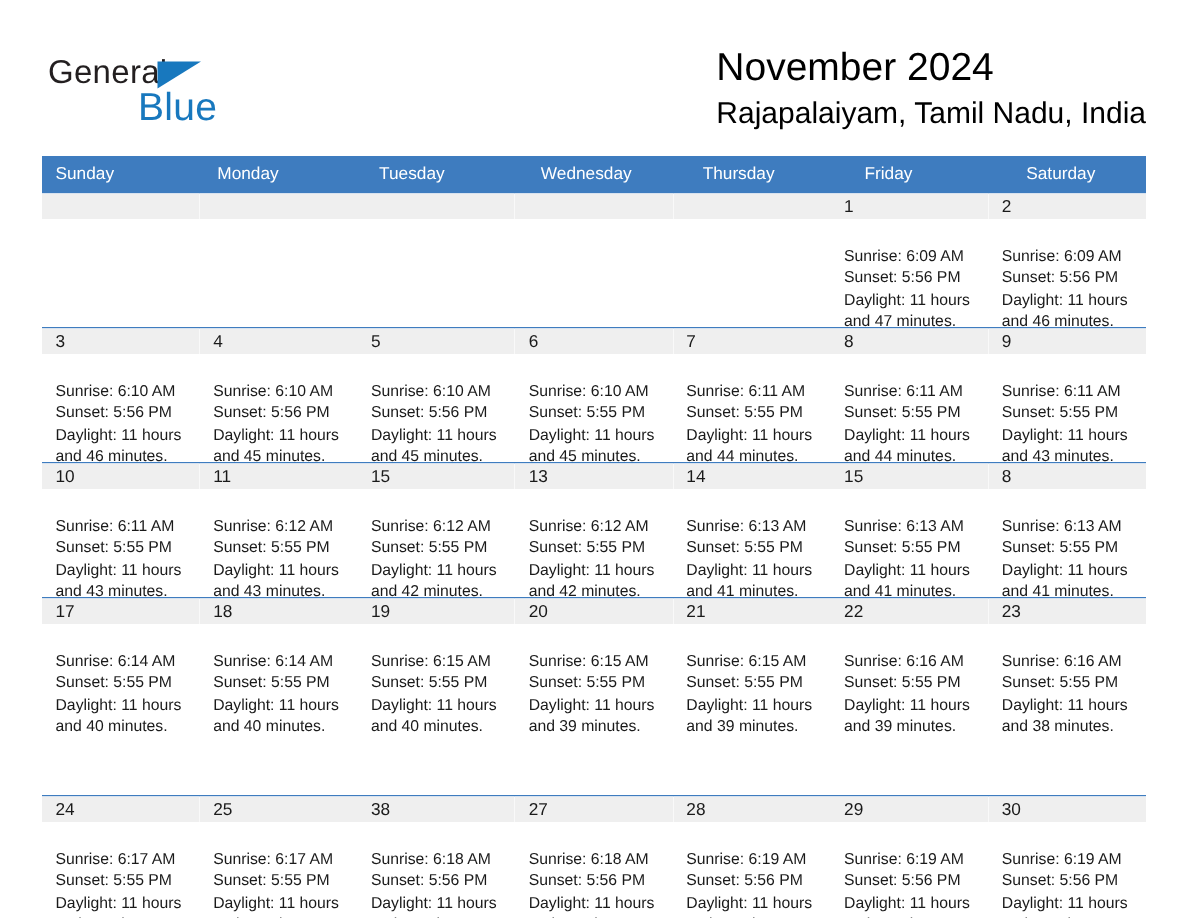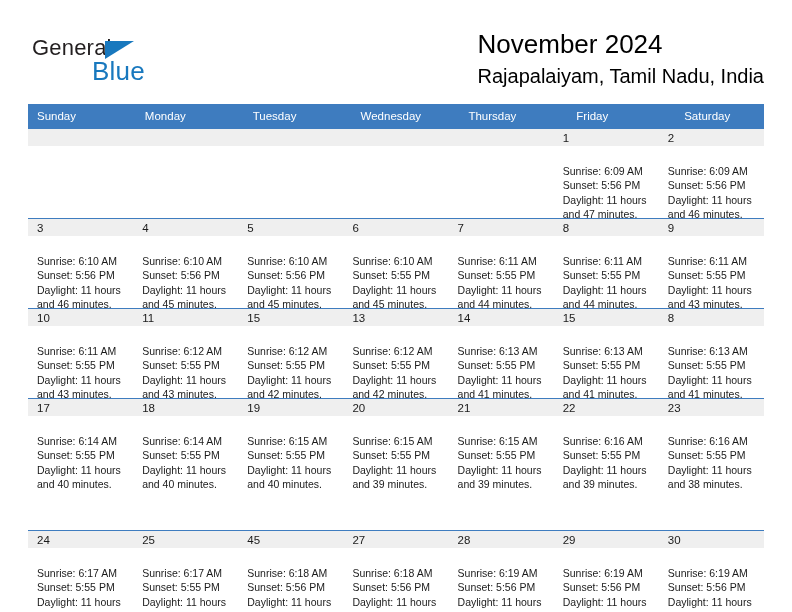--- a/index.html
+++ b/index.html
@@ -388,21 +388,21 @@
           </div>
           <div class="day-cell">
             <div class="day-num-strip">25</div>
             <div class="day-info">
               <div>Sunrise: 6:17 AM</div>
               <div>Sunset: 5:55 PM</div>
               <div class="daylight">Daylight: 11 hours and 38 minutes.</div>
             </div>
           </div>
           <div class="day-cell">
-            <div class="day-num-strip">45</div>
+            <div class="day-num-strip">38</div>
             <div class="day-info">
               <div>Sunrise: 6:18 AM</div>
               <div>Sunset: 5:56 PM</div>
               <div class="daylight">Daylight: 11 hours and 37 minutes.</div>
             </div>
           </div>
           <div class="day-cell">
             <div class="day-num-strip">27</div>
             <div class="day-info">
               <div>Sunrise: 6:18 AM</div>

